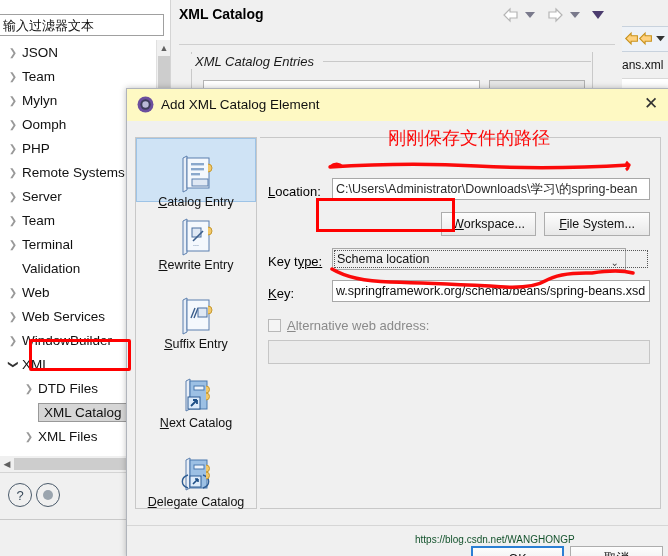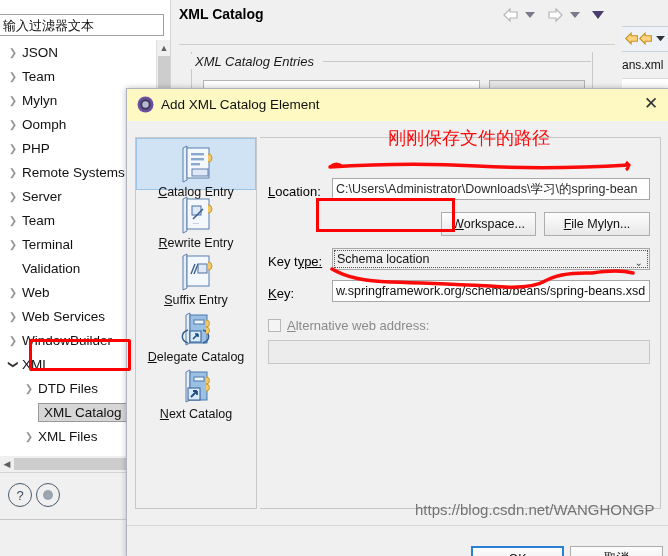--- a/index.html
+++ b/index.html
@@ -79,21 +79,21 @@
   #dlg-titlebar{position:absolute;left:0;top:0;width:100%;height:32px;background:#fef9c3;border-bottom:1px solid #e2e2e2;}
   #dlg-icon{position:absolute;left:10px;top:7px;width:17px;height:17px;}
   #dlg-title{position:absolute;left:34px;top:8px;font-size:13.5px;color:#111;}
   #dlg-close{position:absolute;right:8px;top:4px;width:20px;height:20px;display:flex;align-items:center;justify-content:center;
              font-size:17px;color:#333;line-height:1;}
   #dlg-body{position:absolute;left:0;top:32px;width:100%;height:404px;background:#f0f0f0;}
 
   
   #type-list{position:absolute;left:8px;top:16px;width:120px;height:370px;background:#f0f0f0;
              border:1px solid #c8c8c8;}
-  .type-item{position:relative;height:52px;display:flex;flex-direction:column;align-items:center;justify-content:flex-start;padding-top:5px;}
+  .type-item{position:relative;height:64px;display:flex;flex-direction:column;align-items:center;justify-content:flex-start;padding-top:15px;}
   .type-item.active{background:#cfe3f5;border:1px solid #9dc3e6;box-sizing:border-box;}
   .type-ico{width:38px;height:40px;}
   .type-label{font-size:12.5px;color:#111;margin-top:1px;white-space:nowrap;}
   .type-label u{text-decoration:underline;}
 
   
   #form{position:absolute;left:133px;top:16px;width:400px;height:370px;background:#f0f0f0;border:1px solid #c8c8c8;border-left:none;}
   .row{position:absolute;display:flex;align-items:center;}
   #lbl-location{left:8px;top:46px;font-size:13px;}
   #inp-location{
@@ -103,21 +103,21 @@
   }
   #btn-workspace{position:absolute;left:181px;top:74px;width:95px;height:24px;}
   #btn-filesystem{position:absolute;left:284px;top:74px;width:106px;height:24px;}
   .btn{
     background:linear-gradient(#fdfdfd,#e8e8e8);border:1px solid #adadad;
     display:flex;align-items:center;justify-content:center;font-size:12.5px;color:#111;box-sizing:border-box;
   }
   .btn u{text-decoration:underline;}
   #lbl-keytype{position:absolute;left:8px;top:116px;font-size:13px;}
   #sel-keytype{
-    position:absolute;left:72px;top:110px;width:318px;height:22px;
+    position:absolute;left:72px;top:110px;width:294px;height:22px;
     background:#f0f0f0;border:1px solid #a8a8a8;box-sizing:border-box;
     font-size:12.5px;color:#111;padding:2px 4px;line-height:17px;
   }
   #sel-keytype .caret{position:absolute;right:6px;top:5px;font-size:10px;color:#444;}
   #sel-focus{position:absolute;left:74px;top:112px;width:314px;height:18px;border:1px dotted #555;box-sizing:border-box;pointer-events:none;}
   #lbl-key{position:absolute;left:8px;top:148px;font-size:13px;}
   #inp-key{
     position:absolute;left:72px;top:142px;width:318px;height:22px;
     background:#fff;border:1px solid #a8a8a8;box-sizing:border-box;
     font-size:12.5px;color:#111;padding:2px 3px;line-height:17px;white-space:nowrap;overflow:hidden;
@@ -137,21 +137,21 @@
 
   
   .ann{position:absolute;pointer-events:none;z-index:40;}
   #ann-text{left:388px;top:126px;color:#fb0a0a;font-size:18px;white-space:nowrap;
             font-family:"DejaVu Sans","Liberation Sans",sans-serif;}
   #ann-strike{left:327px;top:160px;width:305px;height:12px;}
   #ann-keytype-box{left:316px;top:198px;width:133px;height:28px;border:3px solid #f00;}
   #ann-underline{left:330px;top:267px;width:305px;height:24px;}
 
   
-  #watermark{position:absolute;left:415px;top:501px;font-size:15px;color:#737373;white-space:nowrap;z-index:45;
+  #watermark{position:absolute;left:415px;top:534px;font-size:10px;color:#14532d;white-space:nowrap;z-index:45;
              font-family:"Liberation Sans",sans-serif;}
 </style>
 </head>
 <body>
 
 <div id="eclipse-bg">
 
   <div id="pref-left">
     <div id="filter-box">输入过滤器文本</div>
     <div id="tree">
@@ -347,55 +347,55 @@
               <rect x="21" y="12" width="9" height="9" fill="#dfe8f4" stroke="#4a6fa0"></rect>
               <path d="M31 10 a4 4 0 0 1 0 8" fill="#f2c86a" stroke="#c79a32"></path>
             </svg></span>
           <span class="type-label"><u>S</u><span>uffix Entry</span></span>
         </div>
         <div class="type-item">
           <span class="type-ico"><svg viewBox="0 0 38 40">
               <path d="M9 6 L13 4 L13 34 L9 36 Z" fill="#e8eef7" stroke="#5b7fae"></path>
               <rect x="13" y="6" width="17" height="28" fill="#9cc0e4" stroke="#4a78ad"></rect>
               <rect x="17" y="11" width="10" height="4" fill="#eef4fb" stroke="#4a78ad"></rect>
+              <rect x="11" y="22" width="12" height="12" fill="#dcebfa" stroke="#2f5d93"></rect>
+              <path d="M14 31 L20 25 M20 25 L20 29 M20 25 L16 25" stroke="#1d4f86" stroke-width="1.8" fill="none"></path>
+              <path d="M29 11 a3.5 3.5 0 0 1 0 7 a3.5 3.5 0 0 1 0 7" fill="#f2c86a" stroke="#c79a32"></path>
+            </svg></span>
+          <span class="type-label"><u>N</u><span>ext Catalog</span></span>
+        </div>
+        <div class="type-item">
+          <span class="type-ico"><svg viewBox="0 0 38 40">
+              <path d="M9 6 L13 4 L13 34 L9 36 Z" fill="#e8eef7" stroke="#5b7fae"></path>
+              <rect x="13" y="6" width="17" height="28" fill="#9cc0e4" stroke="#4a78ad"></rect>
+              <rect x="17" y="11" width="10" height="4" fill="#eef4fb" stroke="#4a78ad"></rect>
               <rect x="13" y="22" width="11" height="11" fill="#dcebfa" stroke="#2f5d93"></rect>
               <path d="M16 30 L21 25 M21 25 L21 28 M21 25 L18 25" stroke="#1d4f86" stroke-width="1.6" fill="none"></path>
               <path d="M11 21 a9 7 0 0 0 0 13 M26 21 a9 7 0 0 1 0 13" stroke="#2f5d93" stroke-width="1.4" fill="none"></path>
               <path d="M29 11 a3.5 3.5 0 0 1 0 7 a3.5 3.5 0 0 1 0 7" fill="#f2c86a" stroke="#c79a32"></path>
             </svg></span>
           <span class="type-label"><u>D</u><span>elegate Catalog</span></span>
         </div>
-        <div class="type-item">
-          <span class="type-ico"><svg viewBox="0 0 38 40">
-              <path d="M9 6 L13 4 L13 34 L9 36 Z" fill="#e8eef7" stroke="#5b7fae"></path>
-              <rect x="13" y="6" width="17" height="28" fill="#9cc0e4" stroke="#4a78ad"></rect>
-              <rect x="17" y="11" width="10" height="4" fill="#eef4fb" stroke="#4a78ad"></rect>
-              <rect x="11" y="22" width="12" height="12" fill="#dcebfa" stroke="#2f5d93"></rect>
-              <path d="M14 31 L20 25 M20 25 L20 29 M20 25 L16 25" stroke="#1d4f86" stroke-width="1.8" fill="none"></path>
-              <path d="M29 11 a3.5 3.5 0 0 1 0 7 a3.5 3.5 0 0 1 0 7" fill="#f2c86a" stroke="#c79a32"></path>
-            </svg></span>
-          <span class="type-label"><u>N</u><span>ext Catalog</span></span>
-        </div>
       </div>
 
     <div id="form">
 
       <div class="row" id="lbl-location">
         <u>L</u>
           <span>ocation:</span>
       </div>
       <div id="inp-location">C:\Users\Administrator\Downloads\学习\的spring-bean</div>
 
       <div class="btn" id="btn-workspace">
         <u>W</u>
           <span>orkspace...</span>
       </div>
       <div class="btn" id="btn-filesystem">
         <u>F</u>
-          <span>ile Mylyn...</span>
+          <span>ile System...</span>
       </div>
 
       <div class="row" id="lbl-keytype">
         <span>Key t</span>
           <u>ype:</u>
       </div>
       <div id="sel-keytype">
         <span>Schema location</span>
         <span class="caret">⌄</span>
       </div>

